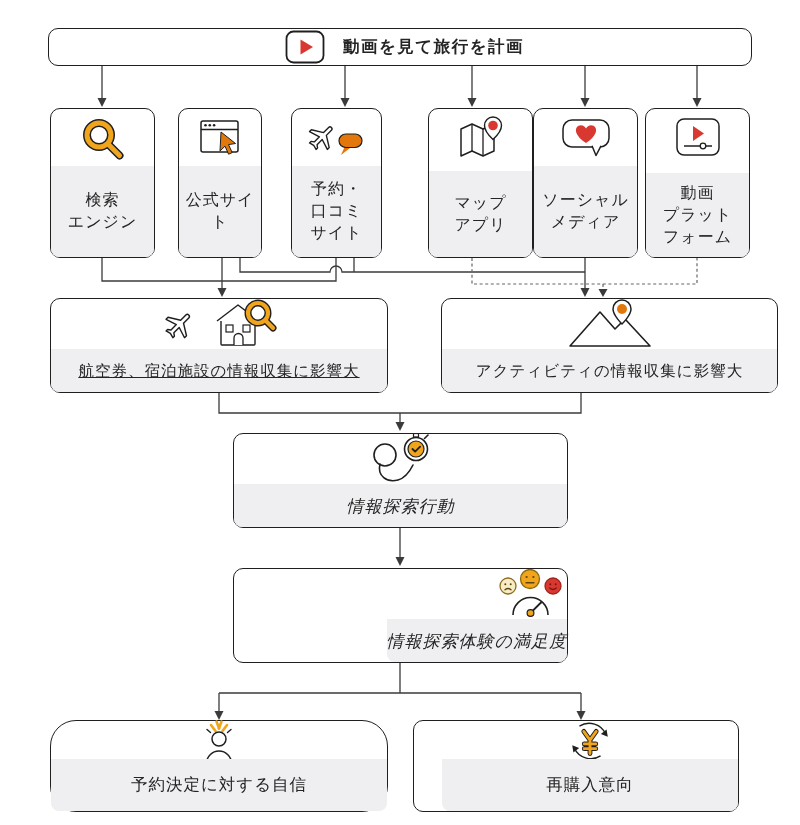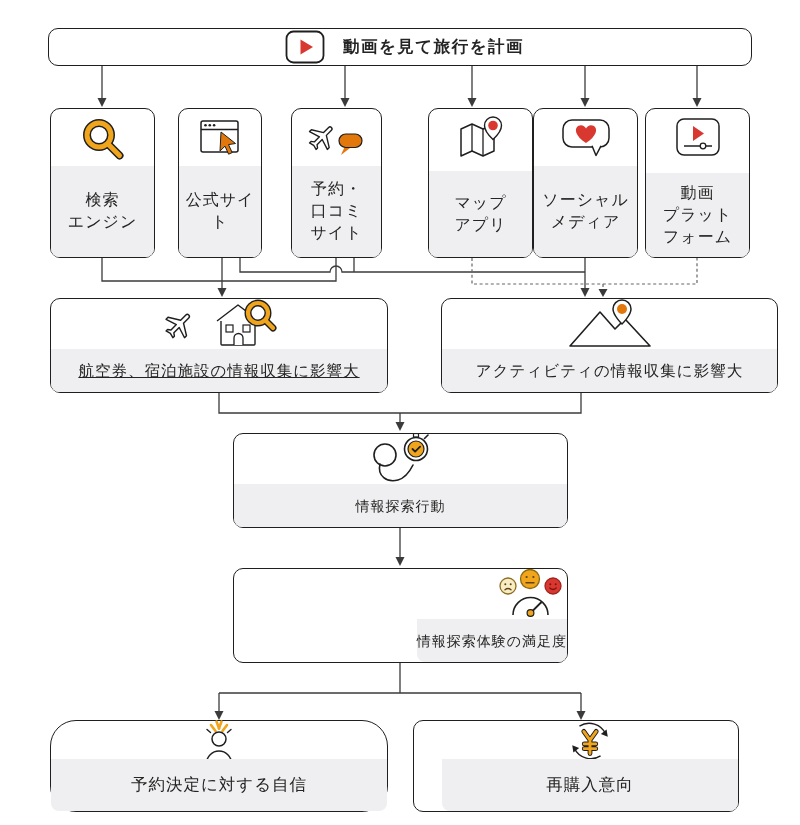--- a/index.html
+++ b/index.html
@@ -23,21 +23,21 @@
   .src{top:108px;height:150px;}
   .src .icon-area{height:54px;padding-top:4px;}
   .src .label-area{height:94px;font-size:16px;}
   
   .inf{top:298px;height:95px;}
   .inf .icon-area{height:50px;overflow:visible;}
   .inf .label-area{height:44px;font-size:15.5px;}
   
   .proc{left:233px;width:335px;height:95px;}
   .proc .icon-area{height:50px;overflow:visible;}
-  .proc .label-area{height:44px;font-size:14px;}
+  .proc .label-area{height:44px;font-size:17px;font-style:italic;}
   
   .out{top:720px;height:92px;}
   .out .icon-area{height:36px;overflow:visible;padding-top:2px;}
   .out .label-area{height:56px;font-size:16.5px;}
   
   .k{stroke:var(--ink,#1f1f1f);fill:none;}
   .kw{stroke:var(--ink,#1f1f1f);fill:#fff;}
   .ko{stroke:var(--ink,#1f1f1f);fill:var(--orange,#E2770B);}
   .ka{stroke:var(--ink,#1f1f1f);fill:var(--amber,#F0A51D);}
   .fr{fill:var(--red,#D93831);stroke:none;}

